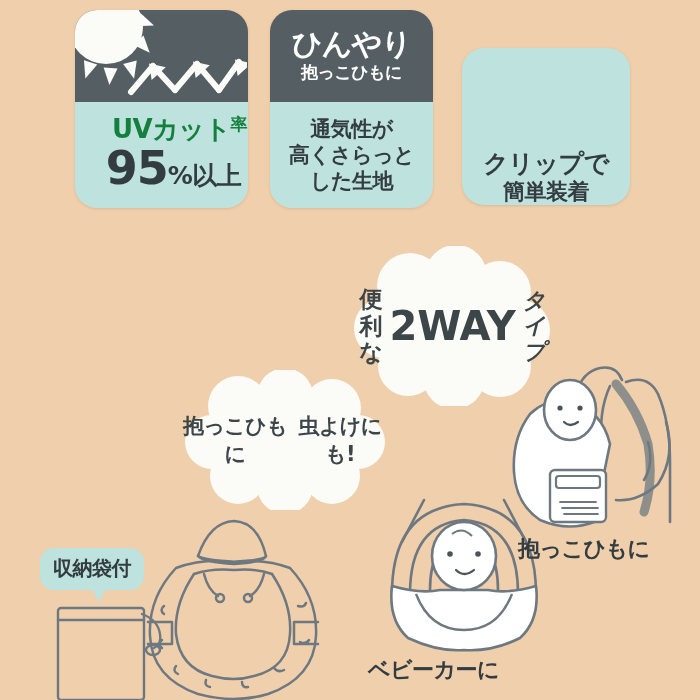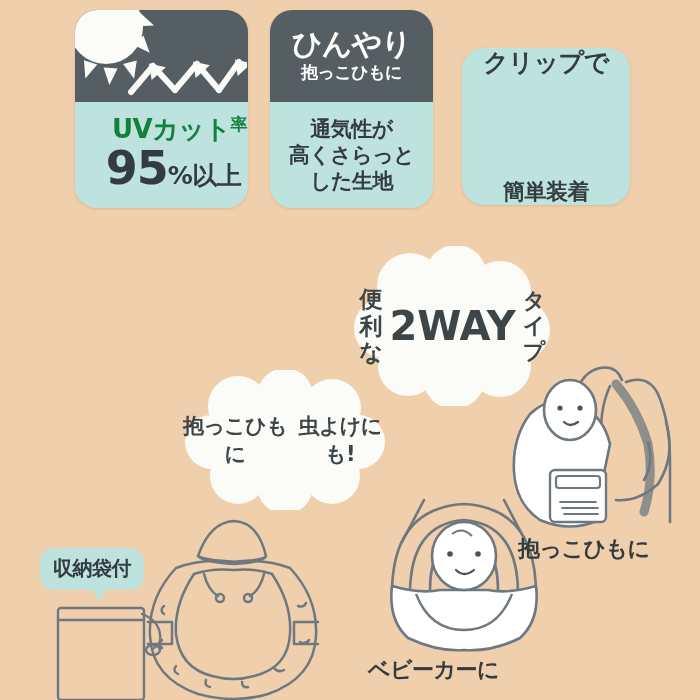--- a/index.html
+++ b/index.html
@@ -95,21 +95,21 @@
   .cool-body {
     font-size: 21px; font-weight: bold; color: #333c40;
     letter-spacing: -0.5px; line-height: 1.24; text-align: center;
   }
 
   
   #badge-clip {
     left: 462px; top: 48px; width: 168px; height: 157px;
     background: #bee2dd;
     display: flex; flex-direction: column;
-    align-items: center; justify-content: space-between;
+    align-items: center; justify-content: flex-end;
   }
   .clip-line1 {
     font-size: 25px; font-weight: bold; color: #333c40;
     letter-spacing: -0.5px; line-height: 1.2;
   }
   .clip-line2 {
     font-size: 22px; font-weight: bold; color: #333c40;
     letter-spacing: -0.5px; line-height: 1.2;
   }
 
@@ -120,21 +120,21 @@
     position: absolute; left: 0; top: 0;
     width: 100%; height: 100%;
     display: flex; 
     align-items: center; justify-content: center;
     color: #3c4548; text-align: center;
   }
 
   #cloud-2way { left: 352px; top: 246px; width: 200px; height: 160px; }
   .c2-l1 { font-size: 23px; font-weight: bold; letter-spacing: -0.5px; line-height: 1.15; }
   .c2-l2 { font-size: 40px; font-weight: bold; letter-spacing: 0px; line-height: 1.1; margin: 1px 0; }
-  .c2-l3 { font-size: 22px; font-weight: bold; letter-spacing: -0.5px; line-height: 1.15; }
+  .c2-l3 { font-size: 22px; font-weight: bold; letter-spacing: -0.5px; line-height: 1.15; font-style: italic; }
 
   #cloud-uses { left: 180px; top: 370px; width: 210px; height: 140px; }
   .cu-line { font-size: 21px; font-weight: bold; letter-spacing: -0.5px; line-height: 1.35; }
 
   
   .caption {
     position: absolute;
     font-size: 22px; font-weight: bold;
     color: #333c40; letter-spacing: -0.5px;
     white-space: nowrap;

